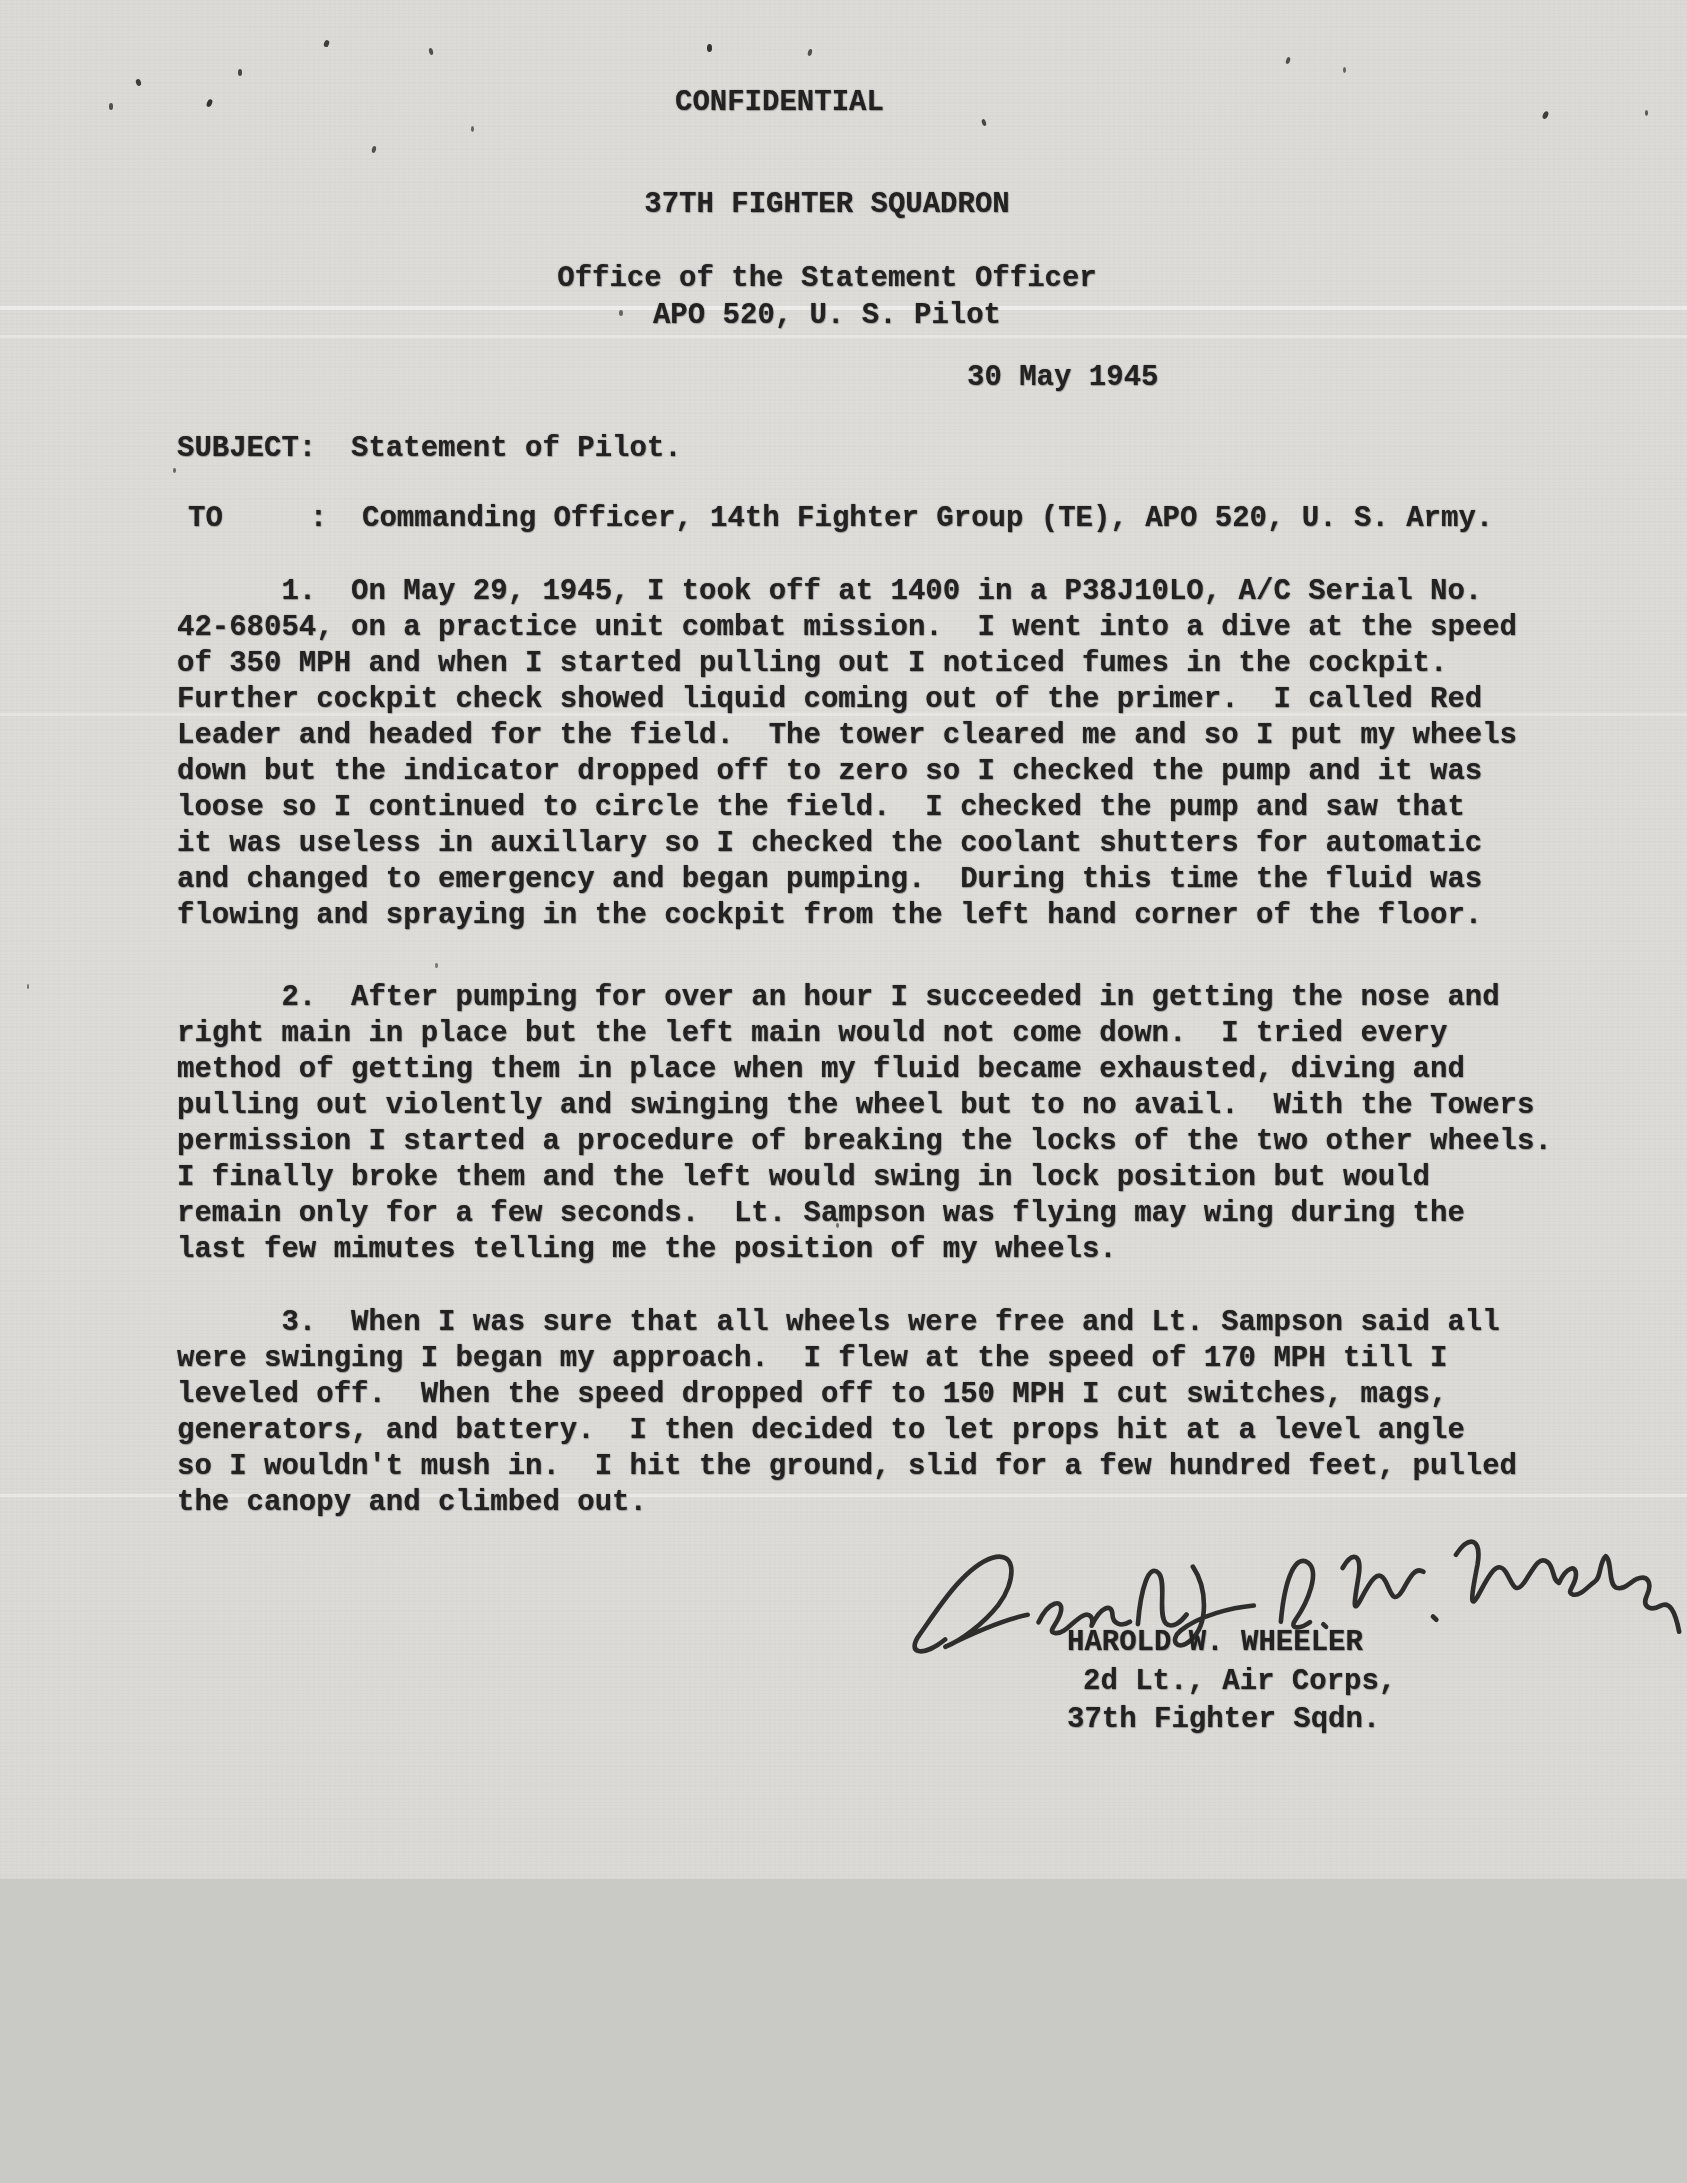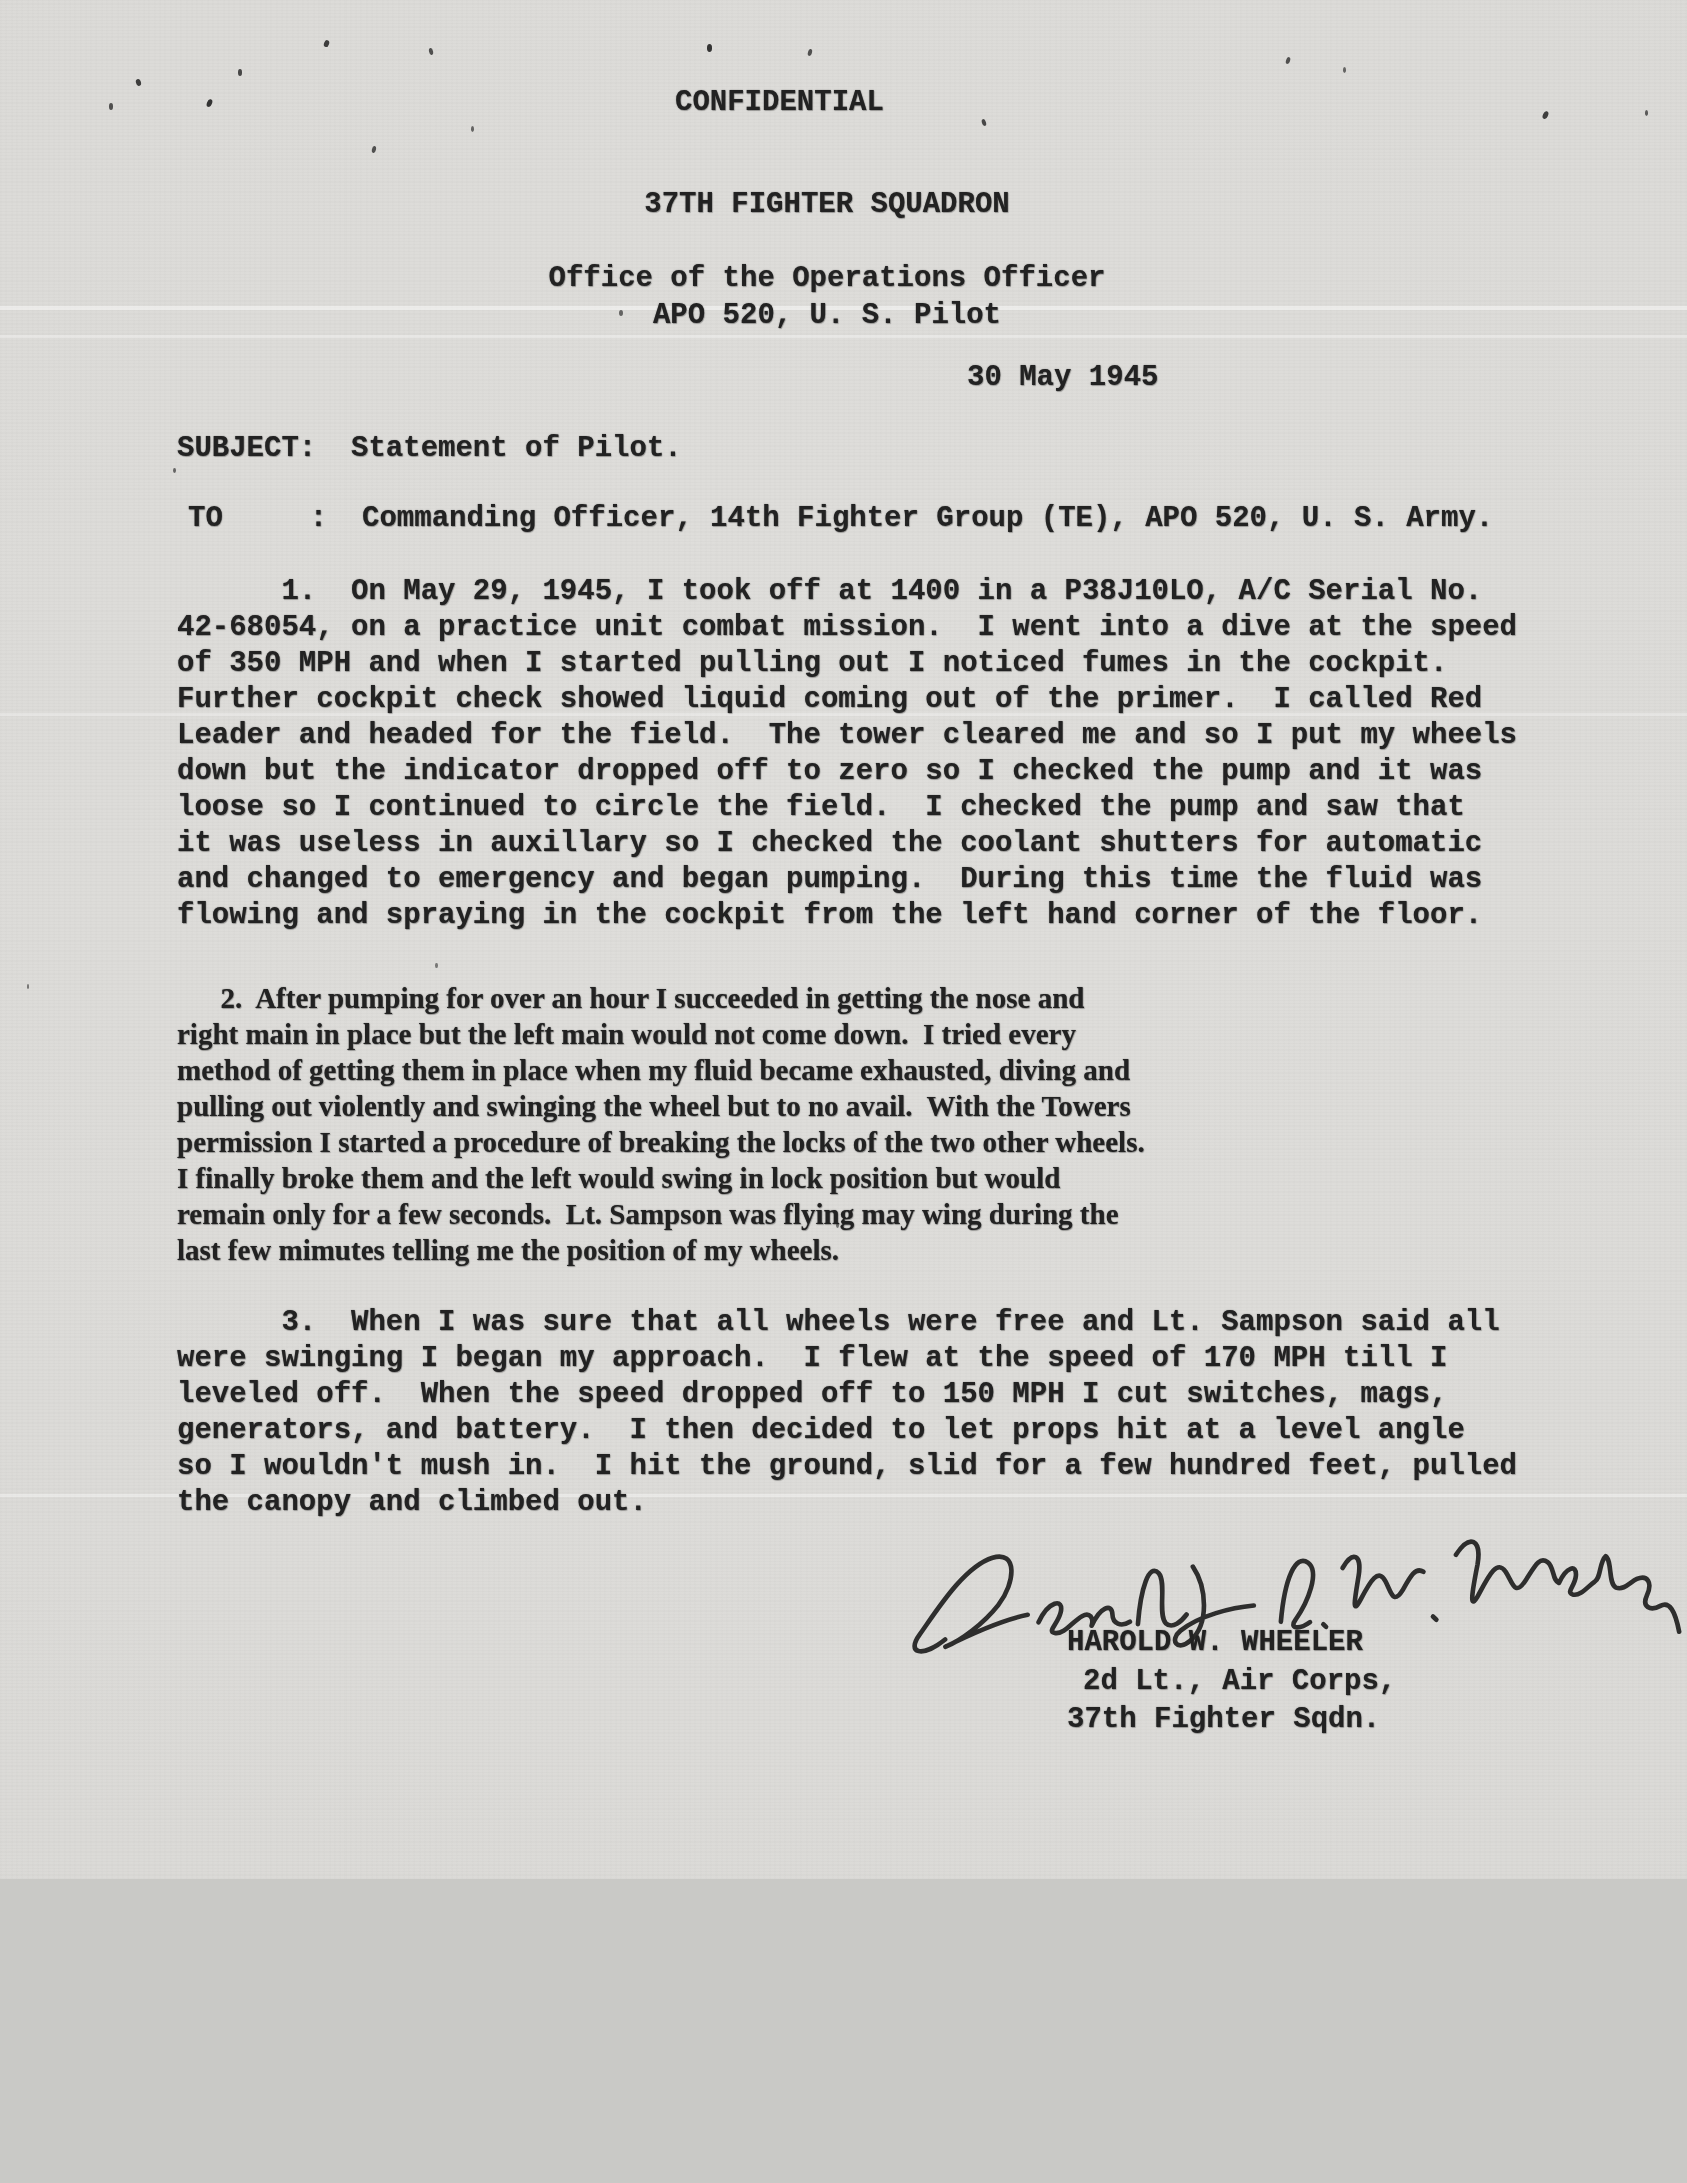--- a/index.html
+++ b/index.html
@@ -53,39 +53,39 @@
   <div class="grain"></div>
 
   <div class="streak" style="top:306px;height:4px;background:rgba(255,255,255,0.45);"></div>
   <div class="streak" style="top:335px;height:2.6px;background:rgba(255,255,255,0.32);"></div>
   <div class="streak" style="top:713px;height:2.6px;background:rgba(255,255,255,0.28);"></div>
   <div class="streak" style="top:1494px;height:3.3px;background:rgba(255,255,255,0.38);"></div>
 
   <div class="typed" style="left:675px;top:85px;">CONFIDENTIAL</div>
 
   <div class="typed letterhead" style="top:187px;">37TH FIGHTER SQUADRON</div>
-  <div class="typed letterhead" style="top:261px;">Office of the Operations Officer</div>
+  <div class="typed letterhead" style="top:261px;">Office of the Statement Officer</div>
   <div class="typed letterhead" style="top:298px;">APO 520, U. S. Pilot</div>
 
   <div class="typed" style="left:967px;top:360px;">30 May 1945</div>
 
   <div class="typed" style="left:177px;top:431px;">SUBJECT:  Statement of Pilot.</div>
   <div class="typed" style="left:177px;top:501px;margin-left:11px;">TO     :  Commanding Officer, 14th Fighter Group (TE), APO 520, U. S. Army.</div>
 
   <div class="typed" style="left:177px;top:574px;">      1.  On May 29, 1945, I took off at 1400 in a P38J10LO, A/C Serial No.
 42-68054, on a practice unit combat mission.  I went into a dive at the speed
 of 350 MPH and when I started pulling out I noticed fumes in the cockpit.
 Further cockpit check showed liquid coming out of the primer.  I called Red
 Leader and headed for the field.  The tower cleared me and so I put my wheels
 down but the indicator dropped off to zero so I checked the pump and it was
 loose so I continued to circle the field.  I checked the pump and saw that
 it was useless in auxillary so I checked the coolant shutters for automatic
 and changed to emergency and began pumping.  During this time the fluid was
 flowing and spraying in the cockpit from the left hand corner of the floor.</div>
-  <div class="typed" style="left:177px;top:980px;font-family:Liberation Serif, serif;">      2.  After pumping for over an hour I succeeded in getting the nose and
+  <div class="typed" style="left:177px;top:980px;">      2.  After pumping for over an hour I succeeded in getting the nose and
 right main in place but the left main would not come down.  I tried every
 method of getting them in place when my fluid became exhausted, diving and
 pulling out violently and swinging the wheel but to no avail.  With the Towers
 permission I started a procedure of breaking the locks of the two other wheels.
 I finally broke them and the left would swing in lock position but would
 remain only for a few seconds.  Lt. Sampson was flying may wing during the
 last few mimutes telling me the position of my wheels.</div>
   <div class="typed" style="left:177px;top:1305px;">      3.  When I was sure that all wheels were free and Lt. Sampson said all
 were swinging I began my approach.  I flew at the speed of 170 MPH till I
 leveled off.  When the speed dropped off to 150 MPH I cut switches, mags,

